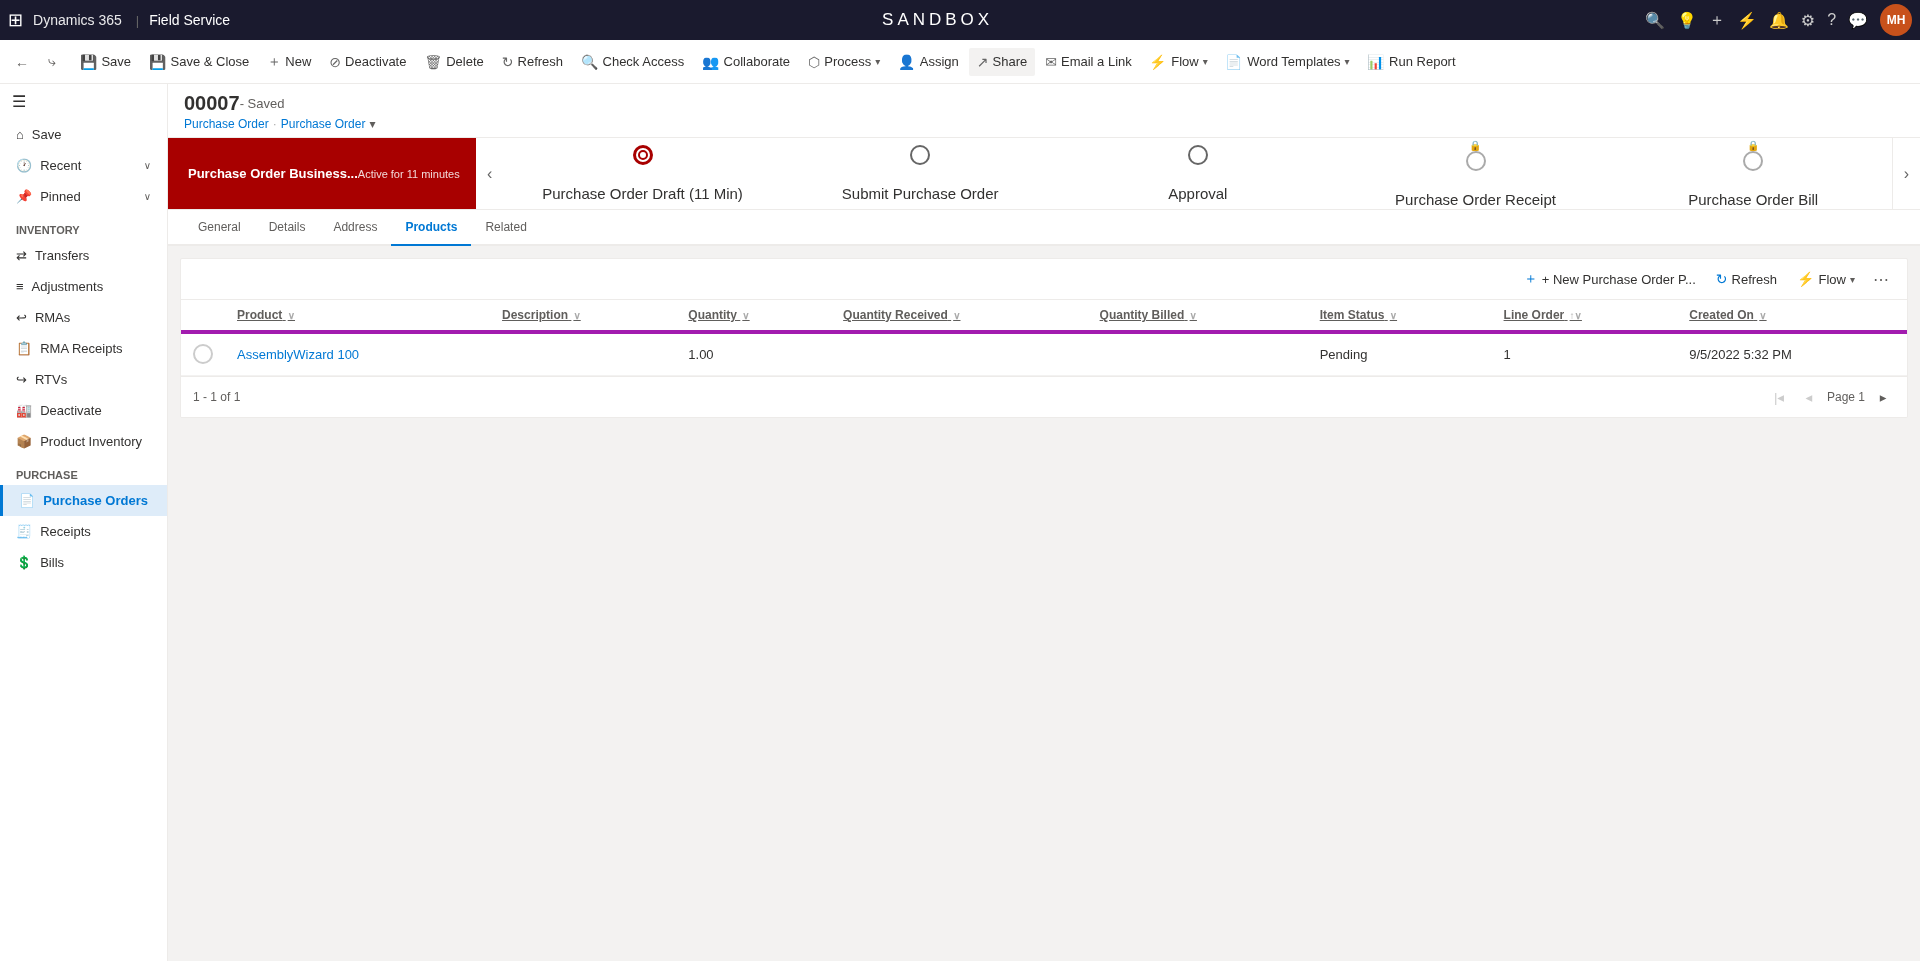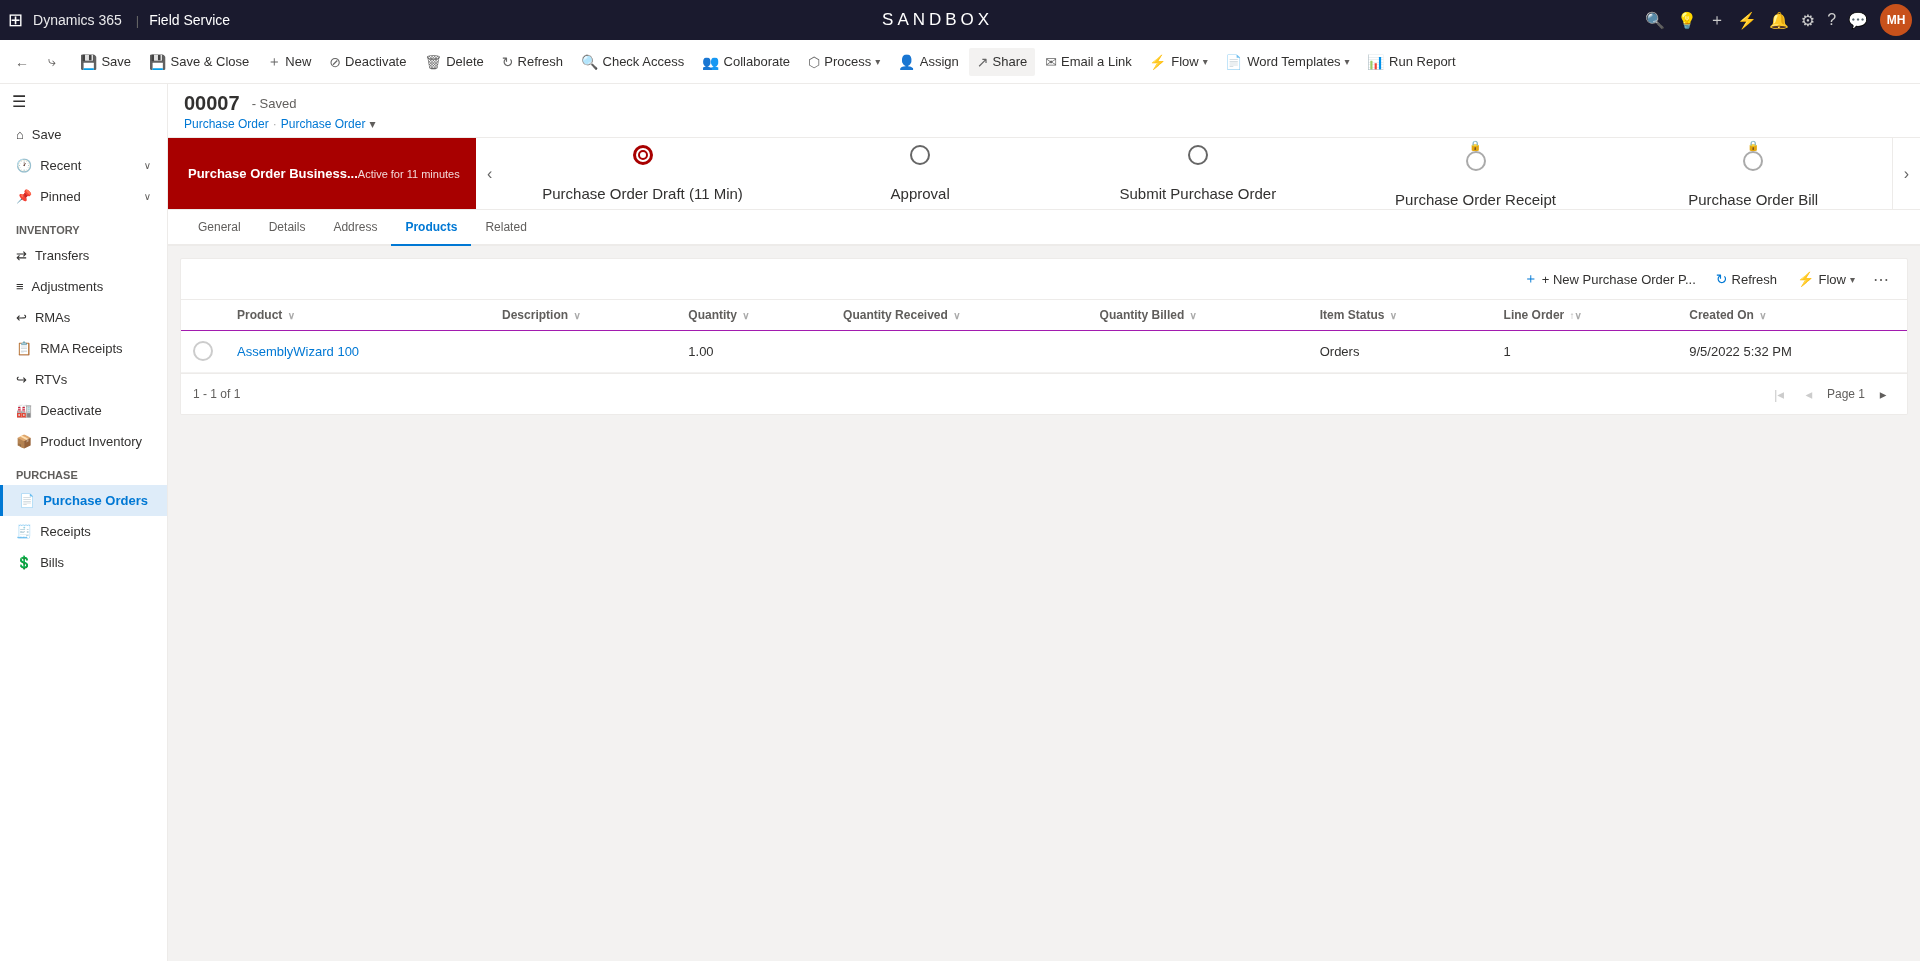--- a/index.html
+++ b/index.html
@@ -78,21 +78,21 @@
     .sidebar-item.active { background: #deecf9; border-left: 3px solid #0078d4; color: #0078d4; font-weight: 600; }
     .sidebar-top-item { display: flex; align-items: center; justify-content: space-between; padding: 8px 16px; cursor: pointer; }
     .sidebar-top-label { display: flex; align-items: center; gap: 8px; font-size: 13px; }
     .sidebar-chevron { font-size: 10px; color: #605e5c; }
 
     
     .content-area { flex: 1; display: flex; flex-direction: column; overflow: hidden; background: #f3f2f1; }
 
     
     .record-header { background: #fff; padding: 8px 16px 0; border-bottom: 1px solid #edebe9; }
-    .record-title-row { display: flex; align-items: center; gap: 12px; margin-bottom: 2px; }
+    .record-title-row { display: flex; align-items: center; gap: 0; margin-bottom: 2px; }
     .record-number { font-size: 20px; font-weight: 600; color: #323130; }
     .record-status { font-size: 13px; color: #605e5c; }
     .breadcrumb { display: flex; align-items: center; gap: 4px; font-size: 12px; color: #605e5c; margin-bottom: 6px; }
     .breadcrumb a { color: #0078d4; text-decoration: none; }
     .breadcrumb-sep { color: #aaa; }
 
     
     .bpf-container { display: flex; align-items: stretch; height: 72px; background: #fff; border-bottom: 1px solid #edebe9; position: relative; }
     .bpf-stage-active {
       background: #a80000;
@@ -131,21 +131,21 @@
 
     
     .grid-section { background: #fff; margin: 12px; border: 1px solid #edebe9; border-radius: 2px; flex: 1; overflow: hidden; display: flex; flex-direction: column; }
     .grid-toolbar { display: flex; align-items: center; justify-content: flex-end; padding: 6px 12px; border-bottom: 1px solid #edebe9; gap: 4px; }
     .grid-cmd-btn { display: flex; align-items: center; gap: 4px; padding: 5px 8px; border: none; background: transparent; cursor: pointer; font-size: 13px; color: #323130; border-radius: 2px; }
     .grid-cmd-btn .icon { font-size: 14px; color: #0078d4; }
     .grid-more { font-size: 16px; color: #605e5c; cursor: pointer; padding: 4px 6px; border: none; background: transparent; border-radius: 2px; }
 
     
     .data-table { width: 100%; border-collapse: collapse; }
-    .data-table th { text-align: left; padding: 8px 12px; font-size: 12px; font-weight: 600; color: #605e5c; border-bottom: 1px solid #a21caf; white-space: nowrap; background: #fff; }
+    .data-table th { text-align: left; padding: 8px 12px; font-size: 12px; font-weight: 600; color: #605e5c; border-bottom: 4px solid #a21caf; white-space: nowrap; background: #fff; text-decoration: underline; }
     .data-table th .sort-icon { font-size: 10px; color: #aaa; margin-left: 2px; }
     .data-table td { padding: 10px 12px; font-size: 13px; color: #323130; border-bottom: 1px solid #f3f2f1; }
     .data-table .link-cell { color: #0078d4; cursor: pointer; }
     .row-select { width: 20px; height: 20px; border-radius: 50%; border: 2px solid #ccc; background: transparent; cursor: pointer; }
     .th-check { width: 40px; }
 
     
     .grid-footer { display: flex; align-items: center; justify-content: space-between; padding: 8px 12px; border-top: 1px solid #edebe9; background: #fff; font-size: 12px; color: #605e5c; }
     .pagination { display: flex; align-items: center; gap: 6px; }
     .page-nav-btn { width: 24px; height: 24px; border: none; background: transparent; cursor: pointer; color: #605e5c; display: flex; align-items: center; justify-content: center; border-radius: 2px; }
@@ -343,25 +343,25 @@
         <div class="bpf-step" style="position:relative;">
           <div class="bpf-step-circle active">
             <svg width="10" height="10" viewBox="0 0 10 10">
                 <circle cx="5" cy="5" r="4" fill="none" stroke="#a80000" stroke-width="2"></circle>
               </svg>
           </div>
           <span class="bpf-step-label">Purchase Order Draft  (11 Min)</span>
         </div>
         <div class="bpf-step">
           <div class="bpf-step-circle"></div>
-          <span class="bpf-step-label">Approval</span>
+          <span class="bpf-step-label">Submit Purchase Order</span>
         </div>
         <div class="bpf-step">
           <div class="bpf-step-circle"></div>
-          <span class="bpf-step-label">Submit Purchase Order</span>
+          <span class="bpf-step-label">Approval</span>
         </div>
         <div class="bpf-step">
           <span class="lock-icon">🔒</span>
           <div class="bpf-step-circle locked"></div>
           <span class="bpf-step-label">Purchase Order Receipt</span>
         </div>
         <div class="bpf-step">
           <span class="lock-icon">🔒</span>
           <div class="bpf-step-circle locked"></div>
           <span class="bpf-step-label">Purchase Order Bill</span>
@@ -439,21 +439,21 @@
             <tbody>
               <tr class="table-row">
                 <td>
                   <button class="row-select"></button>
                 </td>
                 <td class="link-cell">AssemblyWizard 100</td>
                 <td></td>
                 <td>1.00</td>
                 <td></td>
                 <td></td>
-                <td>Orders</td>
+                <td>Pending</td>
                 <td>1</td>
                 <td>9/5/2022 5:32 PM</td>
               </tr>
             </tbody>
           </table>
         </div>
 
         <div class="grid-footer">
           <span>1 - 1 of 1</span>
           <div class="pagination">

